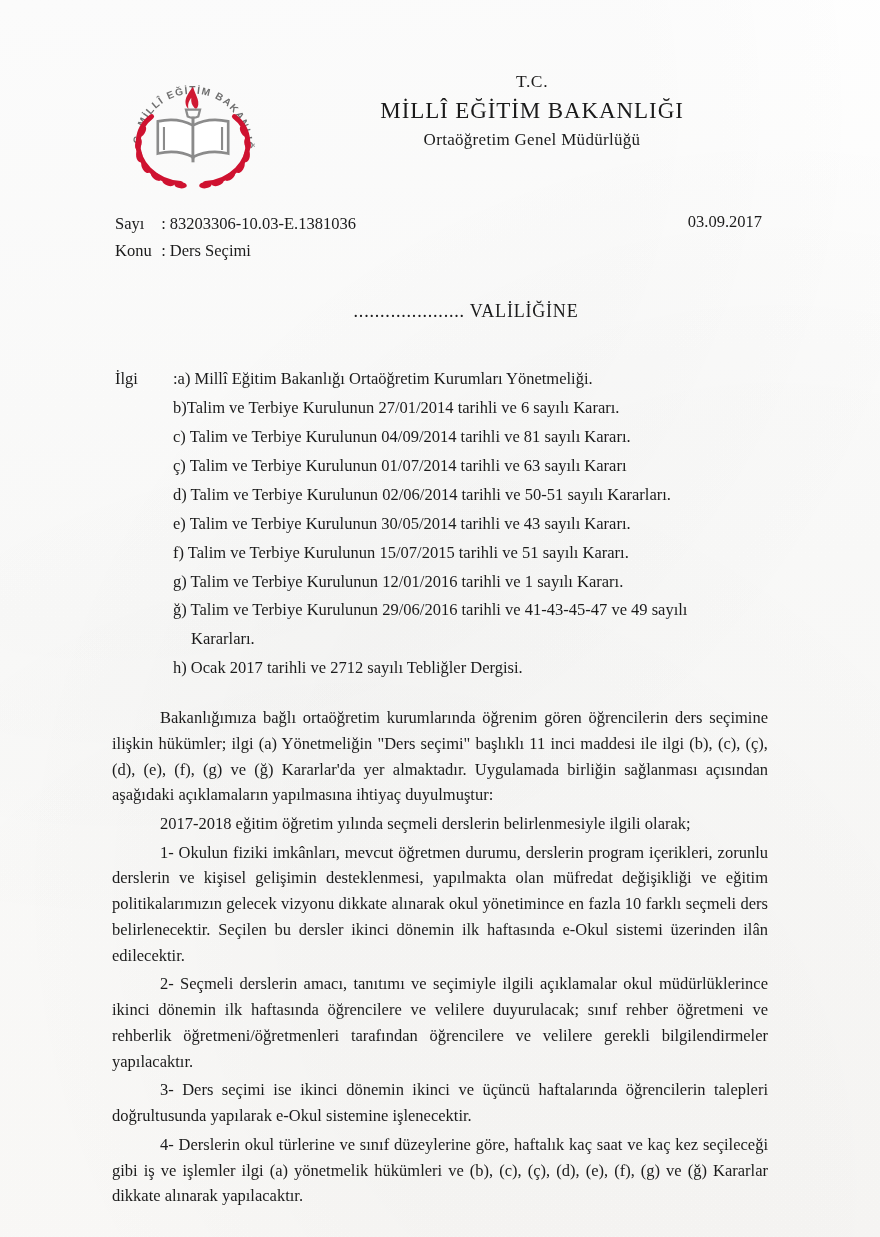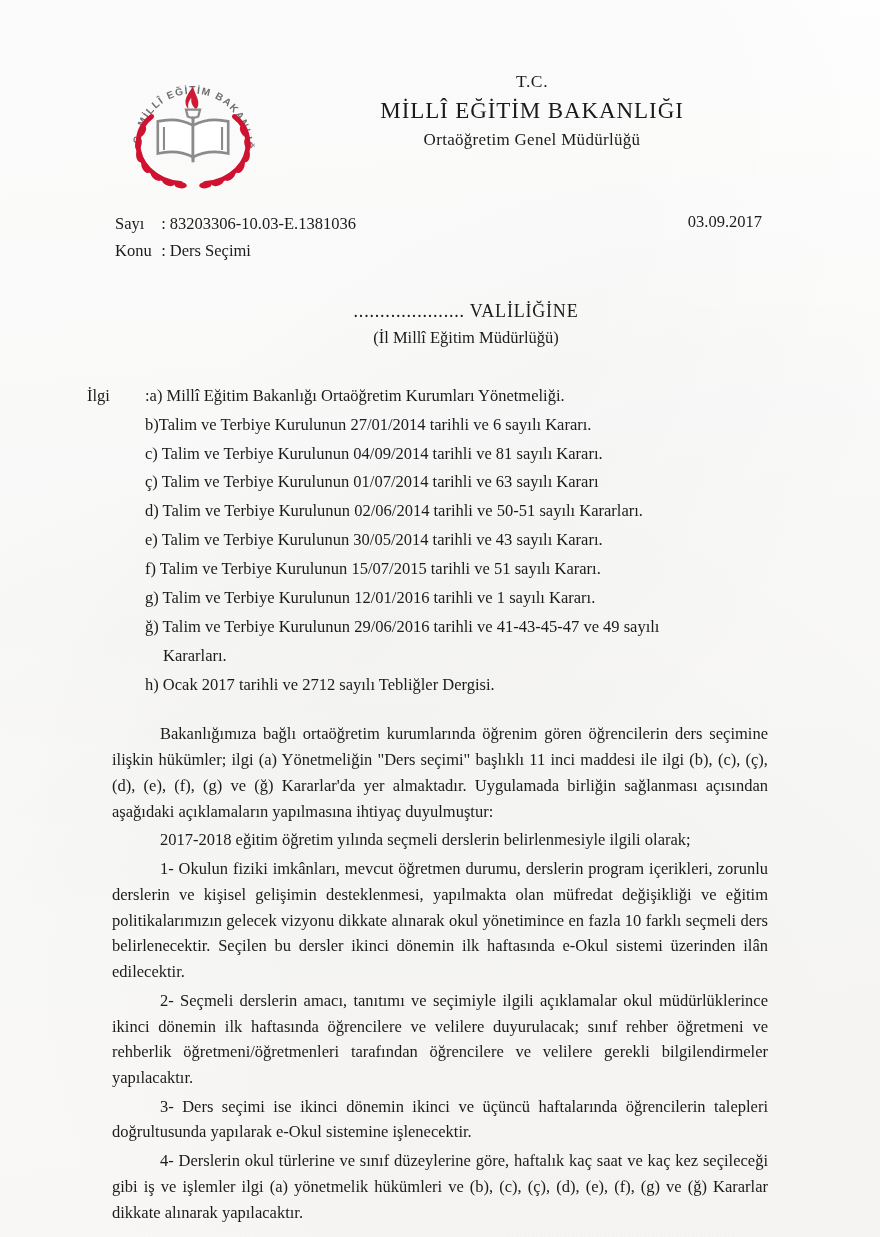--- a/index.html
+++ b/index.html
@@ -95,22 +95,22 @@
     line-height: 1.5;
     text-align: center;
   }
   .addressee-sub {
     font-size: 16.5px;
     line-height: 1.6;
   }
 
   
   .refs {
-    margin-top: 30px;
-    padding: 0 118px 0 87px;
+    margin-top: 40px;
+    padding: 0 118px 0 115px;
     font-size: 16.5px;
   }
   .refs-first {
     display: flex;
     align-items: baseline;
     line-height: 1.75;
   }
   .refs-label { width: 58px; flex: 0 0 58px; }
   .refs-list { line-height: 1.75; padding-left: 58px; }
   .ref-item { white-space: normal; }
@@ -198,21 +198,20 @@
   <div class="meta">
     <div class="meta-left">
       <div class="meta-row"><span class="meta-label">Sayı</span><span> : </span><span>83203306-10.03-E.1381036</span></div>
       <div class="meta-row"><span class="meta-label">Konu</span><span> : </span><span>Ders Seçimi</span></div>
     </div>
     <div class="meta-date">03.09.2017</div>
   </div>
 
   <div class="addressee">
     <div class="addressee-main">..................... VALİLİĞİNE</div>
-    <div class="addressee-sub">(İl Millî Eğitim Müdürlüğü)</div>
   </div>
 
   <div class="refs">
     <div class="refs-first">
       <span class="refs-label">İlgi</span>
       <span class="ref-item">:a) Millî Eğitim Bakanlığı Ortaöğretim Kurumları Yönetmeliği.</span>
     </div>
     <div class="refs-list">
       <div class="ref-item">b)Talim ve Terbiye  Kurulunun 27/01/2014 tarihli ve 6 sayılı Kararı.</div>
       <div class="ref-item">c) Talim ve Terbiye  Kurulunun 04/09/2014 tarihli ve 81 sayılı Kararı.</div>

